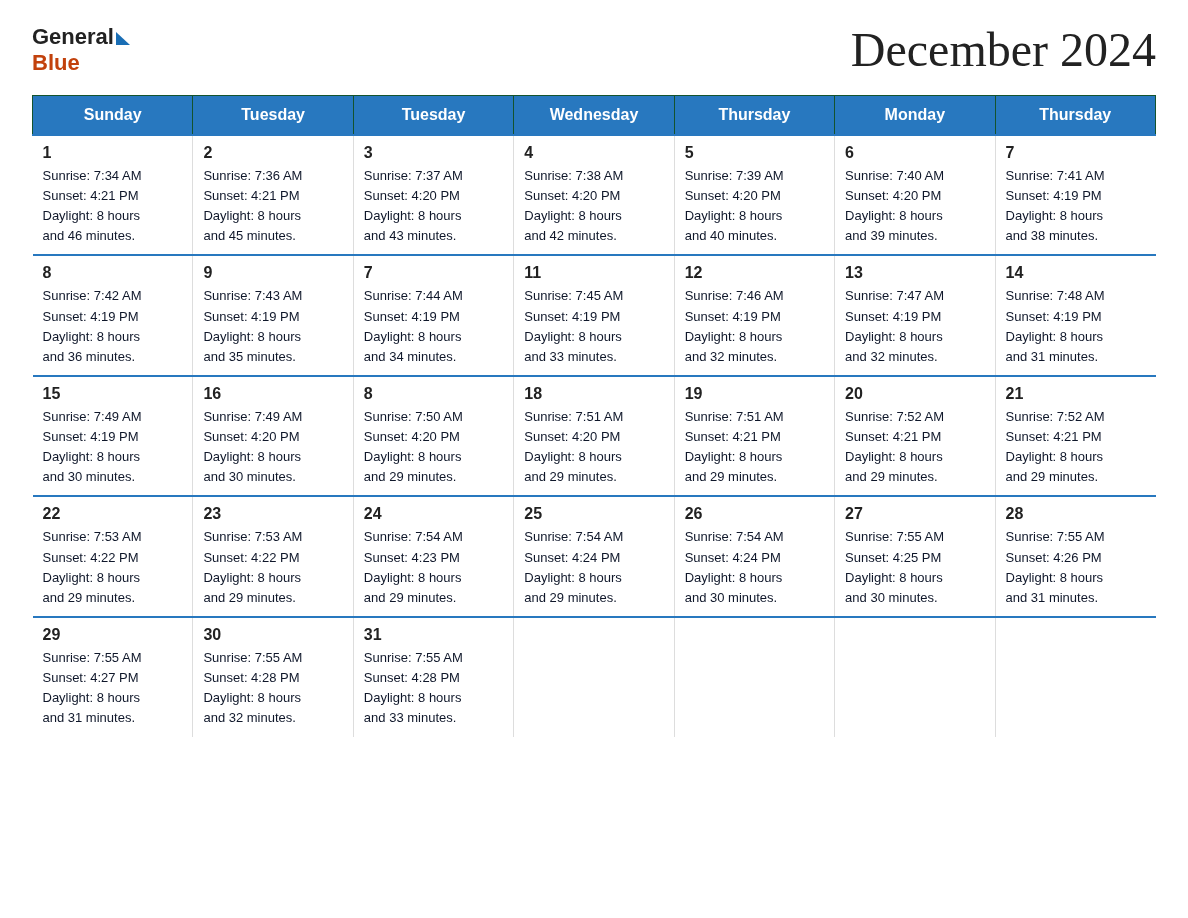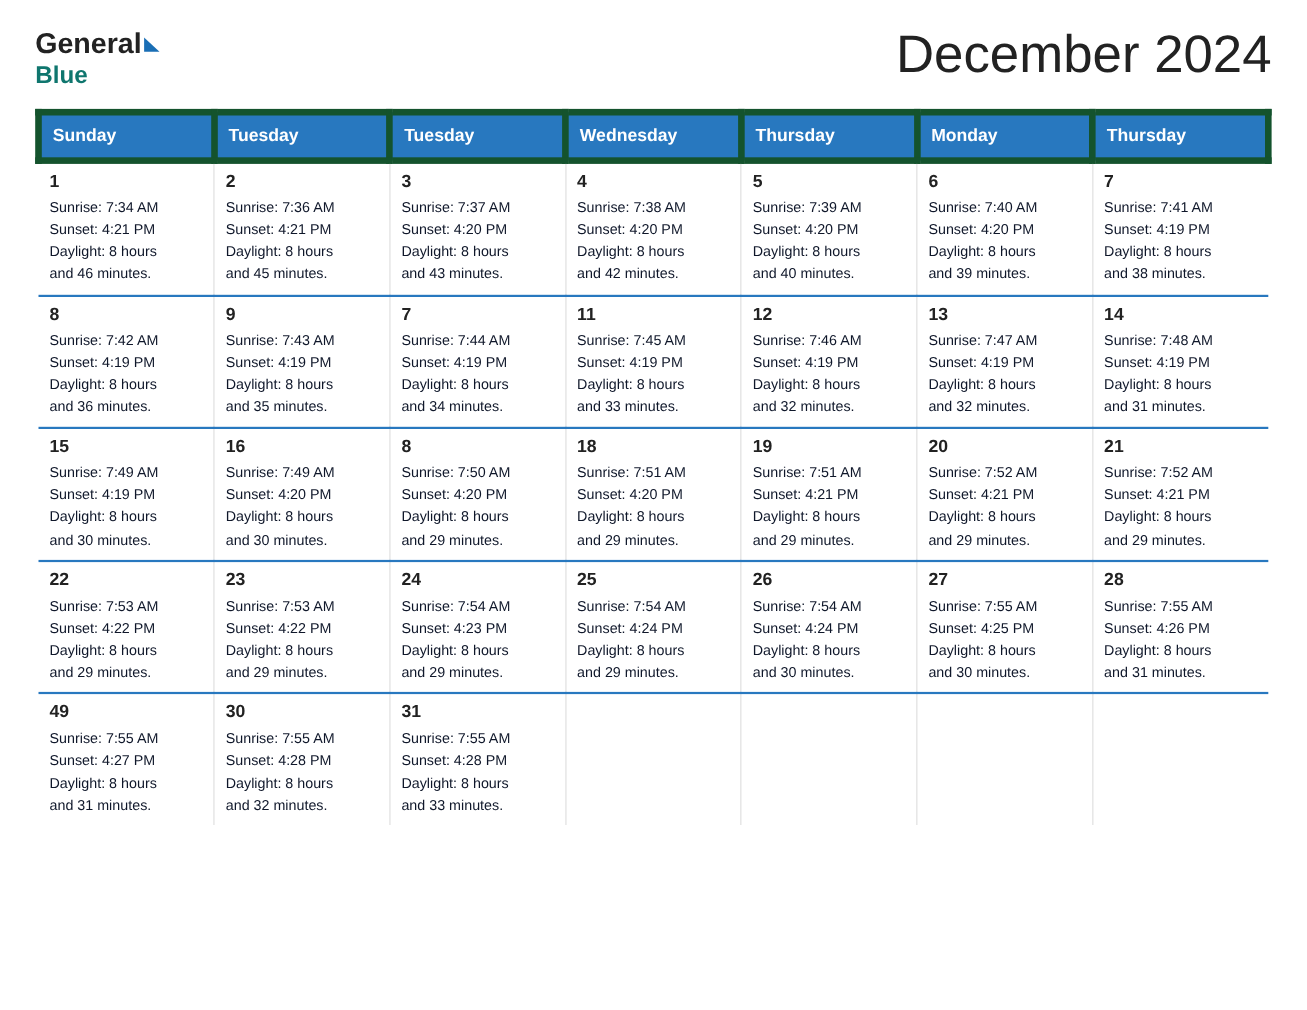--- a/index.html
+++ b/index.html
@@ -18,67 +18,68 @@
       margin-bottom: 18px;
     }
     .logo {
       display: flex;
       flex-direction: column;
       align-items: flex-start;
     }
     .logo-text {
       display: flex;
       align-items: center;
-      font-size: 26px;
+      font-size: 22px;
       font-weight: bold;
       color: #222;
     }
     .logo-general { color: #222; font-weight: bold; }
     .logo-arrow {
       display: inline-block;
       width: 0;
       height: 0;
       border-left: 14px solid #1a6eb5;
       border-top: 13px solid transparent;
       border-bottom: 0px solid transparent;
       margin-left: 2px;
       margin-bottom: -2px;
     }
     .logo-blue {
-      color: #0f766e;
+      color: #c2410c;
       font-weight: bold;
       font-size: 22px;
     }
     .title-block {
       text-align: right;
     }
     .main-title {
       font-size: 48px;
       font-weight: normal;
       color: #222;
       line-height: 1.1;
+      font-family: Liberation Serif, serif;
     }
     .subtitle {
       font-size: 20px;
       color: #444;
       margin-top: 4px;
     }
     table {
       width: 100%;
       border-collapse: collapse;
       table-layout: fixed;
     }
     thead tr th {
       background-color: #2878bf;
       color: #fff;
       font-size: 16px;
       font-weight: bold;
       padding: 10px 10px;
-      text-align: left;
-      border: 6px solid #14532d;
+      text-align: center;
+      border: 1px solid #14532d;
     }
     tbody tr {
       border-top: 2px solid #2878bf;
     }
     tbody tr td {
       vertical-align: top;
       padding: 8px 10px;
       font-size: 13.5px;
       color: #222;
       border-right: 1px solid #ddd;
@@ -246,21 +247,21 @@
           <span class="day-num">27</span>
           <span class="day-info">Sunrise: 7:55 AM<br>Sunset: 4:25 PM<br>Daylight: 8 hours<br>and 30 minutes.</span>
         </td>
         <td>
           <span class="day-num">28</span>
           <span class="day-info">Sunrise: 7:55 AM<br>Sunset: 4:26 PM<br>Daylight: 8 hours<br>and 31 minutes.</span>
         </td>
       </tr>
       <tr>
         <td>
-          <span class="day-num">49</span>
+          <span class="day-num">29</span>
           <span class="day-info">Sunrise: 7:55 AM<br>Sunset: 4:27 PM<br>Daylight: 8 hours<br>and 31 minutes.</span>
         </td>
         <td>
           <span class="day-num">30</span>
           <span class="day-info">Sunrise: 7:55 AM<br>Sunset: 4:28 PM<br>Daylight: 8 hours<br>and 32 minutes.</span>
         </td>
         <td>
           <span class="day-num">31</span>
           <span class="day-info">Sunrise: 7:55 AM<br>Sunset: 4:28 PM<br>Daylight: 8 hours<br>and 33 minutes.</span>
         </td>

